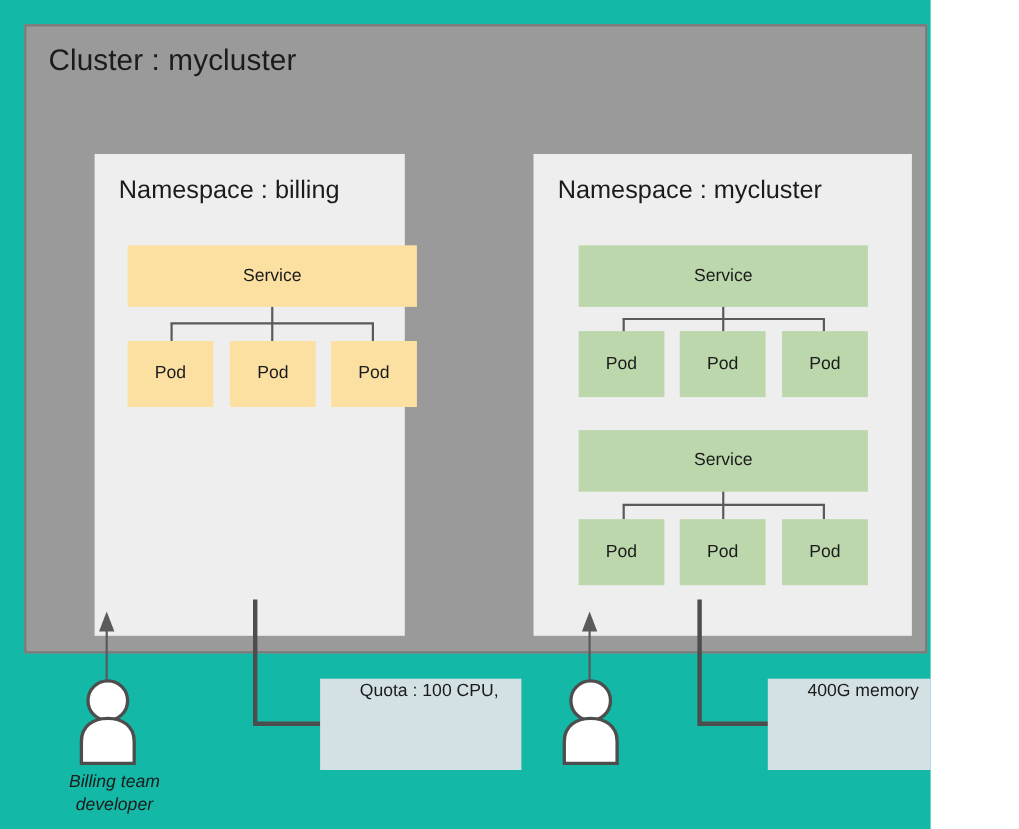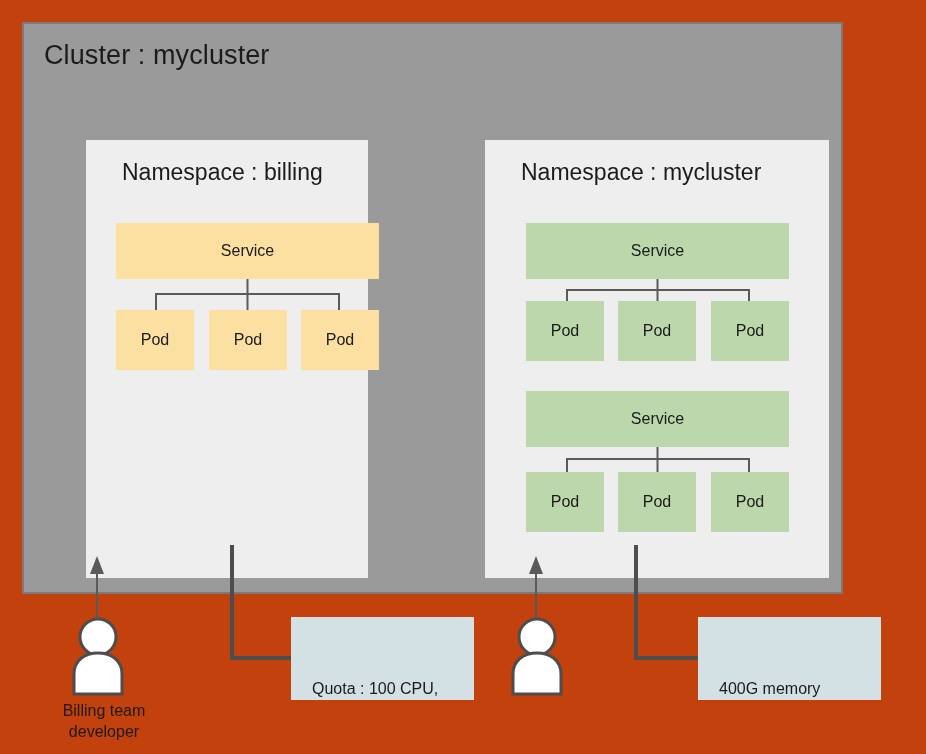--- a/index.html
+++ b/index.html
@@ -6,23 +6,23 @@
     margin: 0;
     padding: 0;
     background: #ffffff;
   }
   body {
     font-family: "Liberation Sans", sans-serif;
     -webkit-font-smoothing: antialiased;
   }
   #canvas {
     position: relative;
-    width: 926px;
+    width: 846px;
     height: 754px;
-    background: #c2410c;
+    background: #14b8a6;
     overflow: hidden;
   }
 
   
   .cluster {
     position: absolute;
     left: 22px;
     top: 22px;
     width: 821px;
     height: 572px;
@@ -43,21 +43,21 @@
   
   .namespace {
     position: absolute;
     background: #eeeeee;
     box-sizing: border-box;
   }
   .ns-billing  { left: 62px;  top: 116px; width: 282px; height: 438px; }
   .ns-commerce { left: 461px; top: 116px; width: 344px; height: 438px; }
   .namespace-title {
     position: absolute;
-    left: 36px;
+    left: 22px;
     top: 19px;
     font-size: 23px;
     color: #1b1b1b;
     white-space: nowrap;
   }
 
   
   .node {
     position: absolute;
     box-sizing: border-box;
@@ -91,23 +91,23 @@
   
   .tree { position: absolute; }
   .tree svg { display: block; overflow: visible; }
 
   
   .quota {
     position: absolute;
     background: #d3e1e5;
     box-sizing: border-box;
     display: flex;
-    flex-direction: column;
-    justify-content: flex-end;
-    padding-left: 21px;
+    flex-direction: row;
+    justify-content: space-between;
+    padding-left: 36px;
     font-size: 16px;
     color: #1b1b1b;
     line-height: 23px;
   }
   .q-billing  { left: 291px; top: 617px; width: 183px; height: 83px; }
   .q-commerce { left: 698px; top: 617px; width: 183px; height: 83px; }
 
   
   .elbow { position: absolute; }
   .elbow svg { display: block; overflow: visible; }
@@ -115,20 +115,21 @@
   
   .actor { position: absolute; }
   .actor svg { display: block; overflow: visible; }
   .actor-label {
     position: absolute;
     text-align: center;
     font-size: 16px;
     color: #1b1b1b;
     line-height: 21px;
     white-space: pre-line;
+    font-style: italic;
   }
   .a-billing   { left: 64px;  top: 616px; }
   .a-commerce  { left: 503px; top: 616px; }
   .al-billing  { left: 6px;   top: 700px; width: 196px; }
   .al-commerce { left: 445px; top: 700px; width: 196px; }
 
   
   .arrow { position: absolute; }
   .arrow svg { display: block; overflow: visible; }
 </style>

